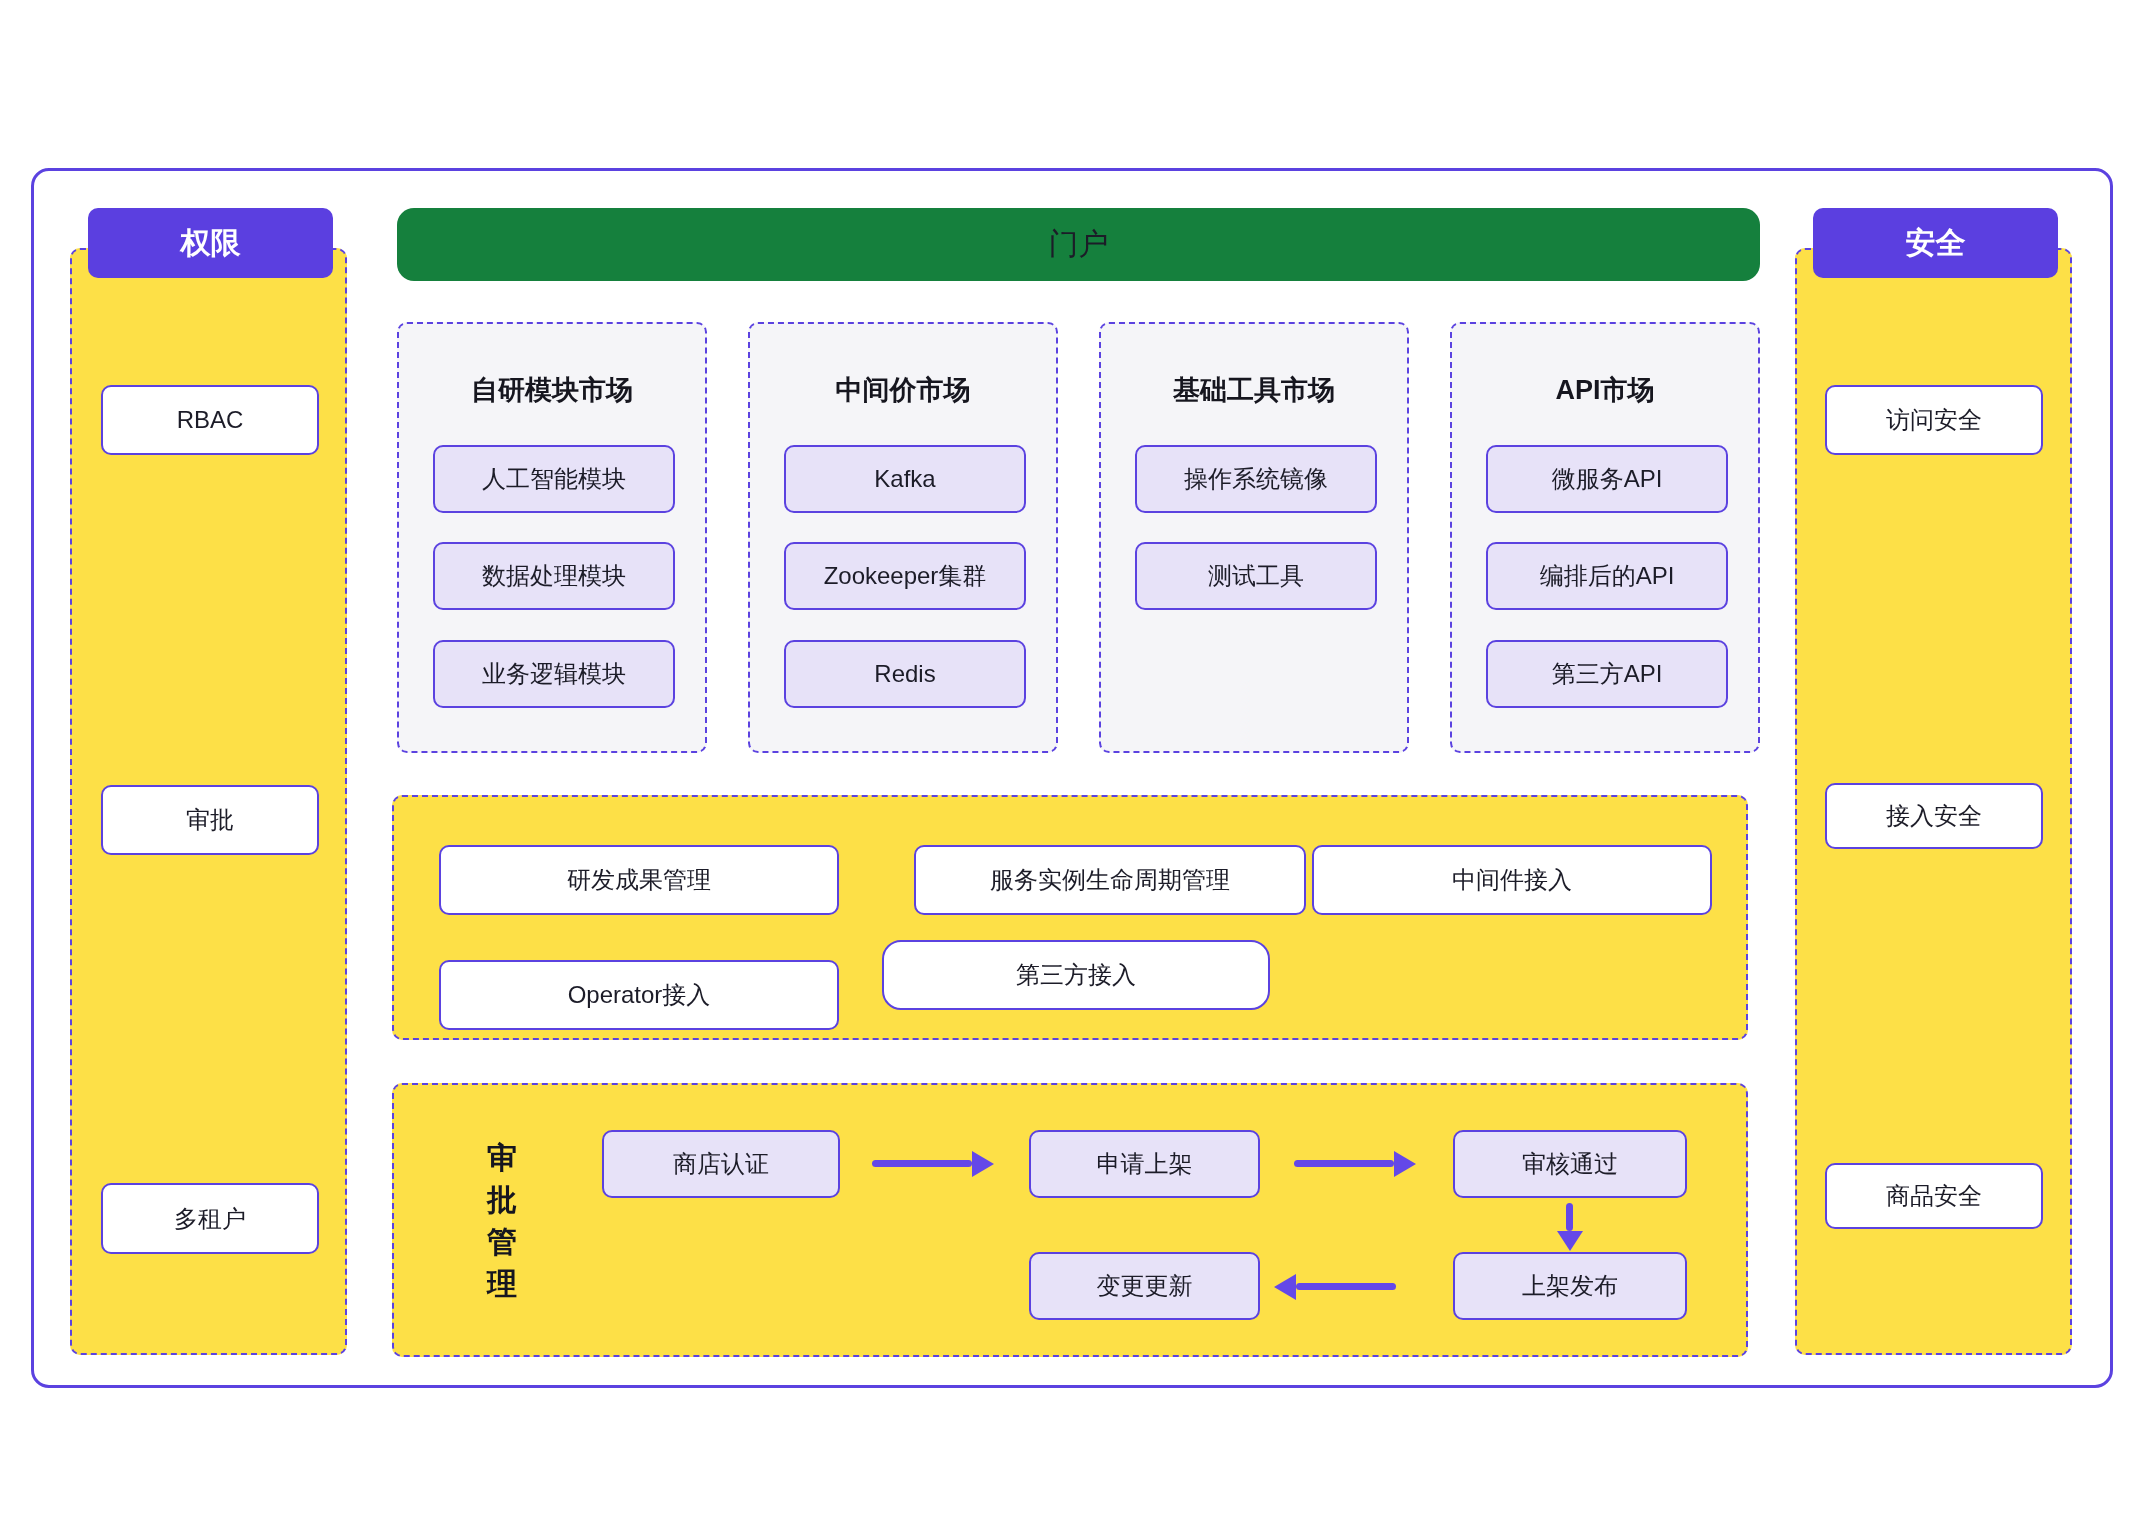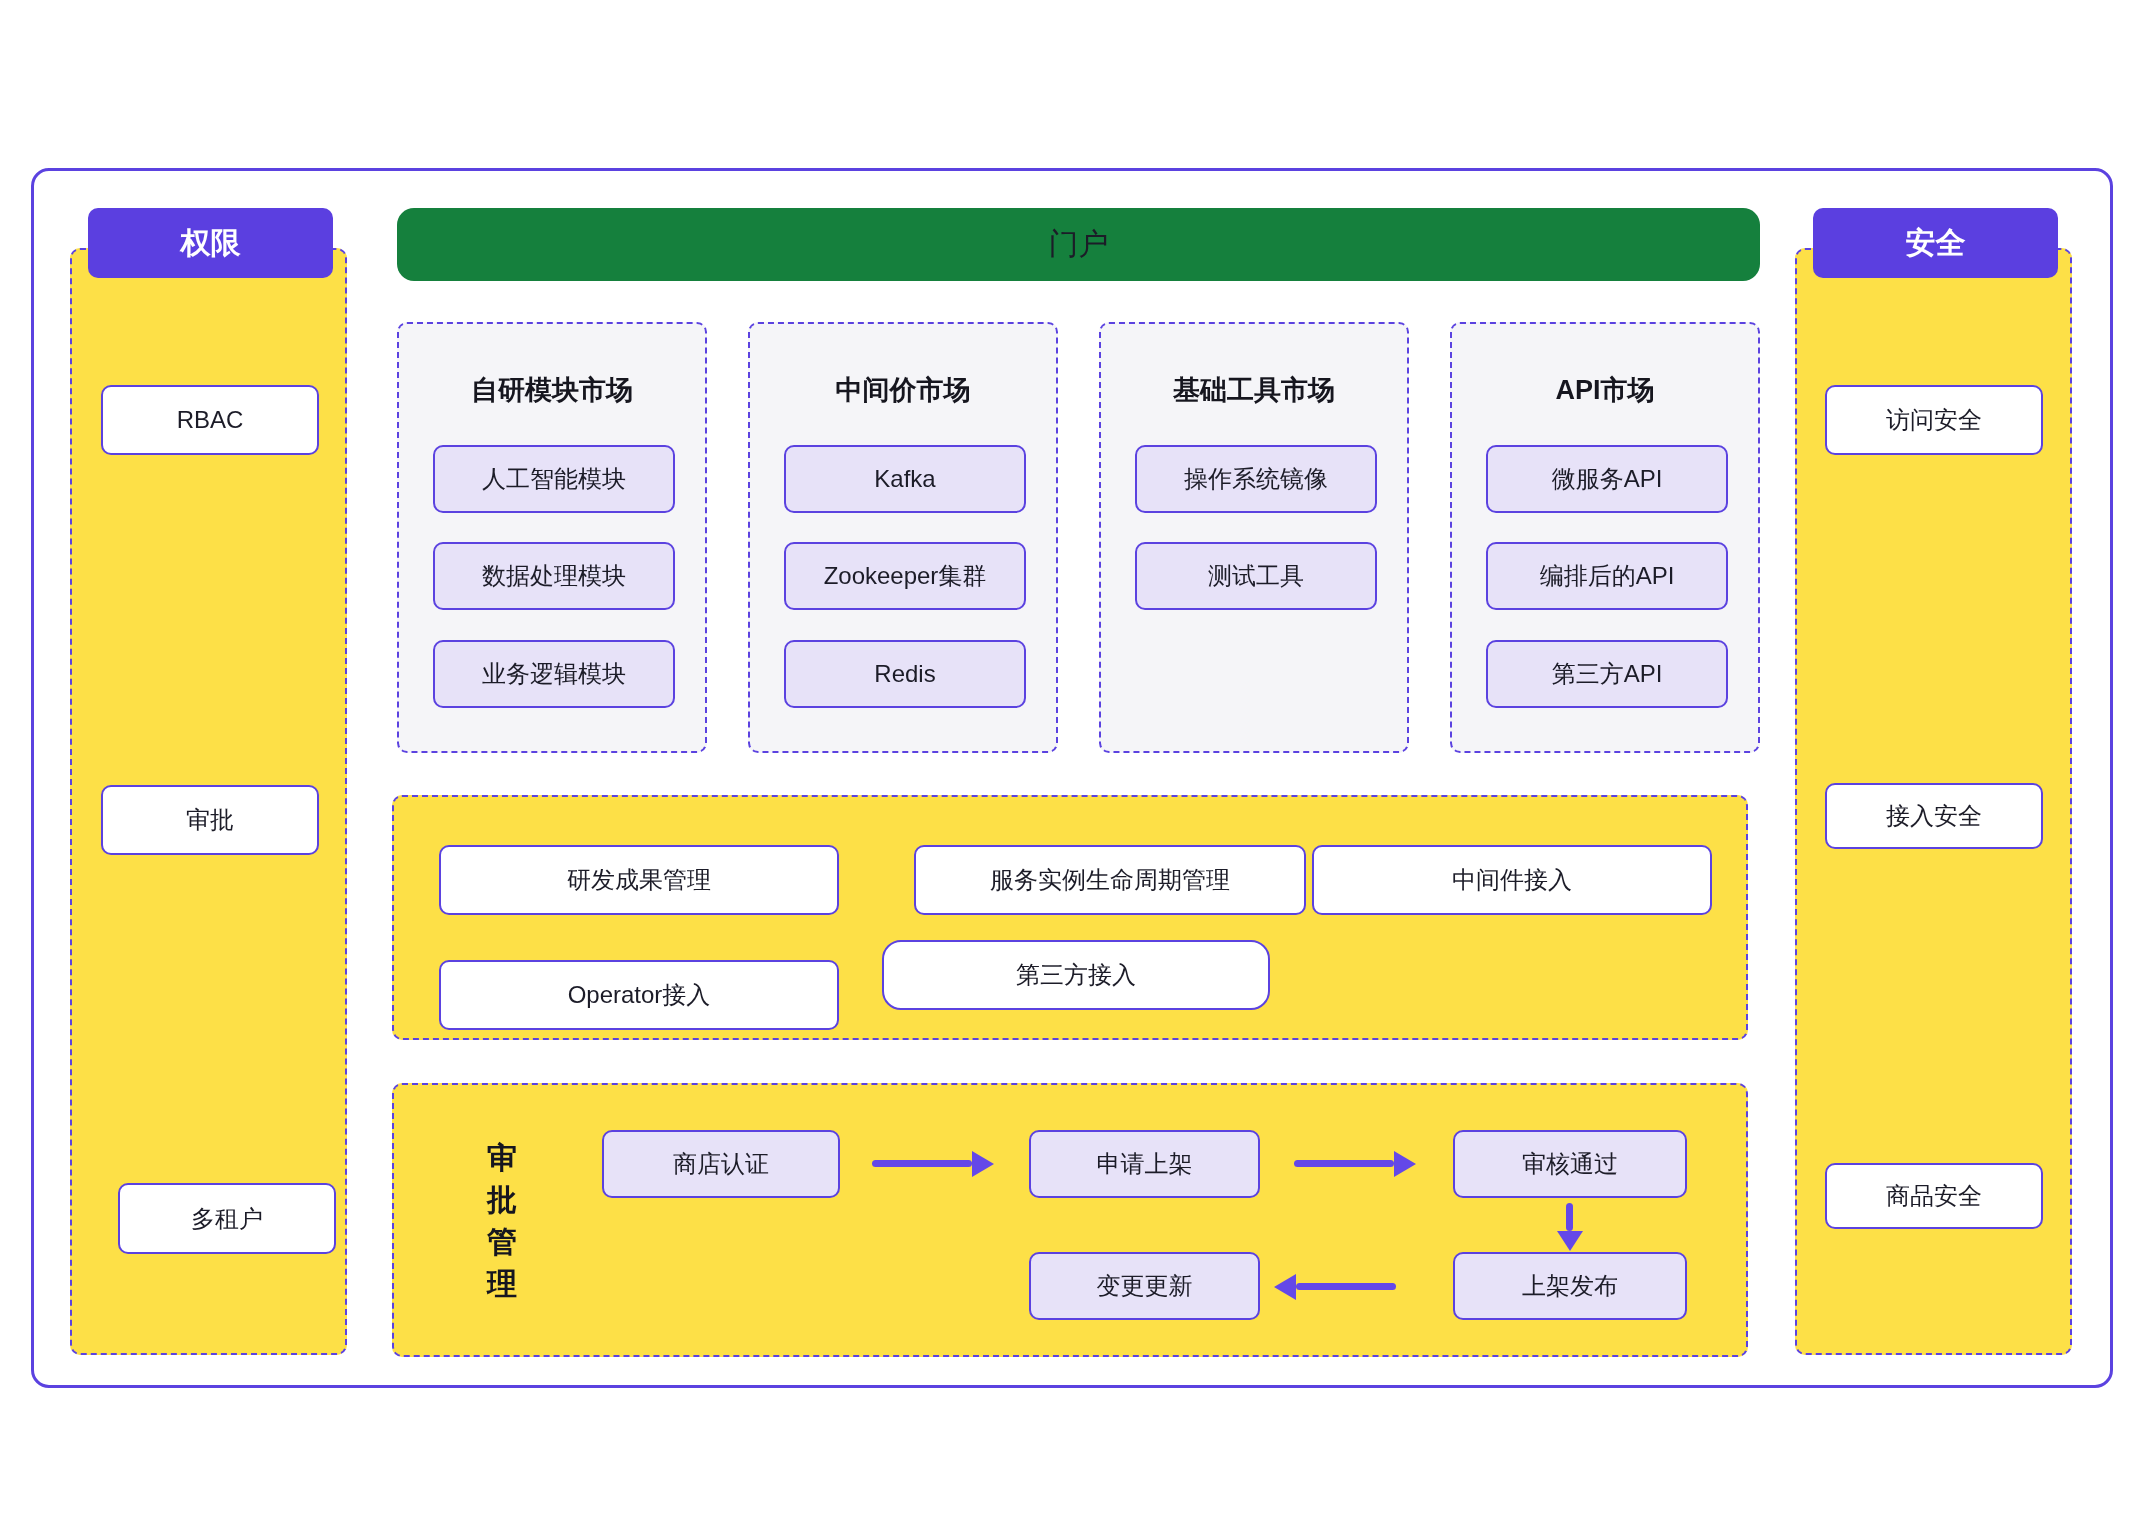--- a/index.html
+++ b/index.html
@@ -61,21 +61,21 @@
 </head>
 <body>
 
 <div class="page">
   <div class="outer"></div>
 
   <div class="solid-header" style="left:88px; top:208px; width:245px; height:70px;">权限</div>
   <div class="dashed" style="left:70px; top:248px; width:277px; height:1107px;"></div>
   <div class="box" style="left:101px; top:385px; width:218px; height:70px;">RBAC</div>
   <div class="box" style="left:101px; top:785px; width:218px; height:70px;">审批</div>
-  <div class="box" style="left:118px; top:1183px; width:218px; height:71px;">多租户</div>
+  <div class="box" style="left:101px; top:1183px; width:218px; height:71px;">多租户</div>
 
   <div class="solid-header" style="left:1813px; top:208px; width:245px; height:70px;">安全</div>
   <div class="dashed" style="left:1795px; top:248px; width:277px; height:1107px;"></div>
   <div class="box" style="left:1825px; top:385px; width:218px; height:70px;">访问安全</div>
   <div class="box" style="left:1825px; top:783px; width:218px; height:66px;">接入安全</div>
   <div class="box" style="left:1825px; top:1163px; width:218px; height:66px;">商品安全</div>
 
   <div class="banner">门户</div>
 
   <div class="market-col" style="left:397px;">

